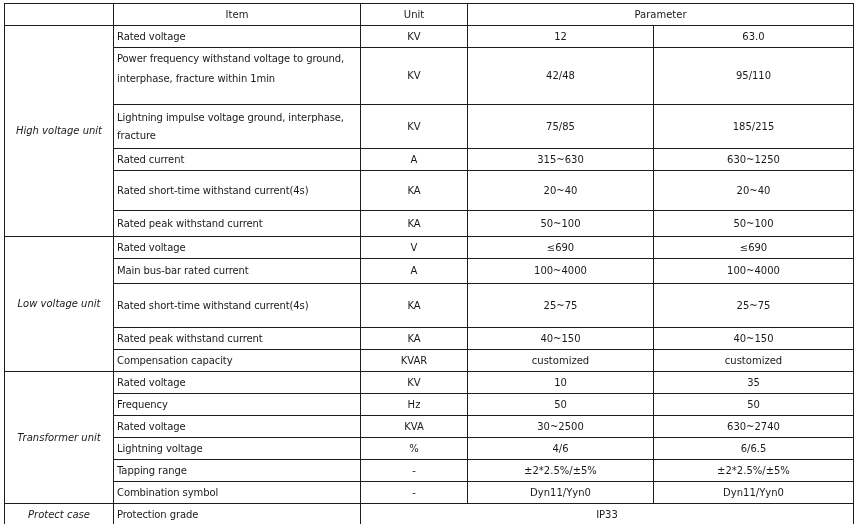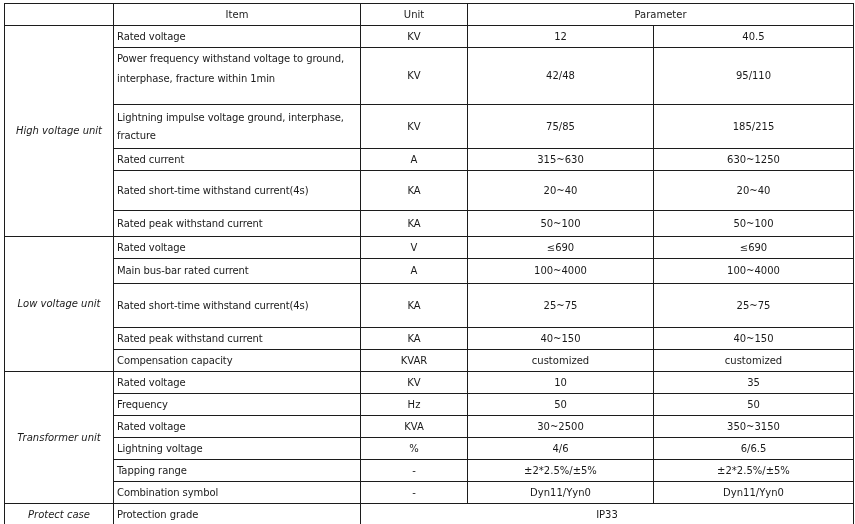--- a/index.html
+++ b/index.html
@@ -56,21 +56,21 @@
       <td class="c">Item</td>
       <td class="c">Unit</td>
       <td class="c" colspan="2">Parameter</td>
     </tr>
 
     <tr style="height:22px">
       <td class="group" rowspan="6">High voltage unit</td>
       <td class="l item">Rated voltage</td>
       <td class="c">KV</td>
       <td class="c">12</td>
-      <td class="c">40.5</td>
+      <td class="c">63.0</td>
     </tr>
     <tr style="height:56px">
       <td class="l item">
           <span class="clip" style="height:55px;line-height:20px;margin-top:1px">Power frequency withstand voltage to ground,  interphase, fracture within 1min</span>
         </td>
       <td class="c">KV</td>
       <td class="c">42/48</td>
       <td class="c">95/110</td>
     </tr>
     <tr style="height:44px">
@@ -140,21 +140,21 @@
     <tr style="height:22px">
       <td class="l item">Frequency</td>
       <td class="c">Hz</td>
       <td class="c">50</td>
       <td class="c">50</td>
     </tr>
     <tr style="height:22px">
       <td class="l item">Rated voltage</td>
       <td class="c">KVA</td>
       <td class="c">30~2500</td>
-      <td class="c">350~3150</td>
+      <td class="c">630~2740</td>
     </tr>
     <tr style="height:22px">
       <td class="l item">Lightning voltage</td>
       <td class="c">%</td>
       <td class="c">4/6</td>
       <td class="c">6/6.5</td>
     </tr>
     <tr style="height:22px">
       <td class="l item">Tapping range</td>
       <td class="c">-</td>

